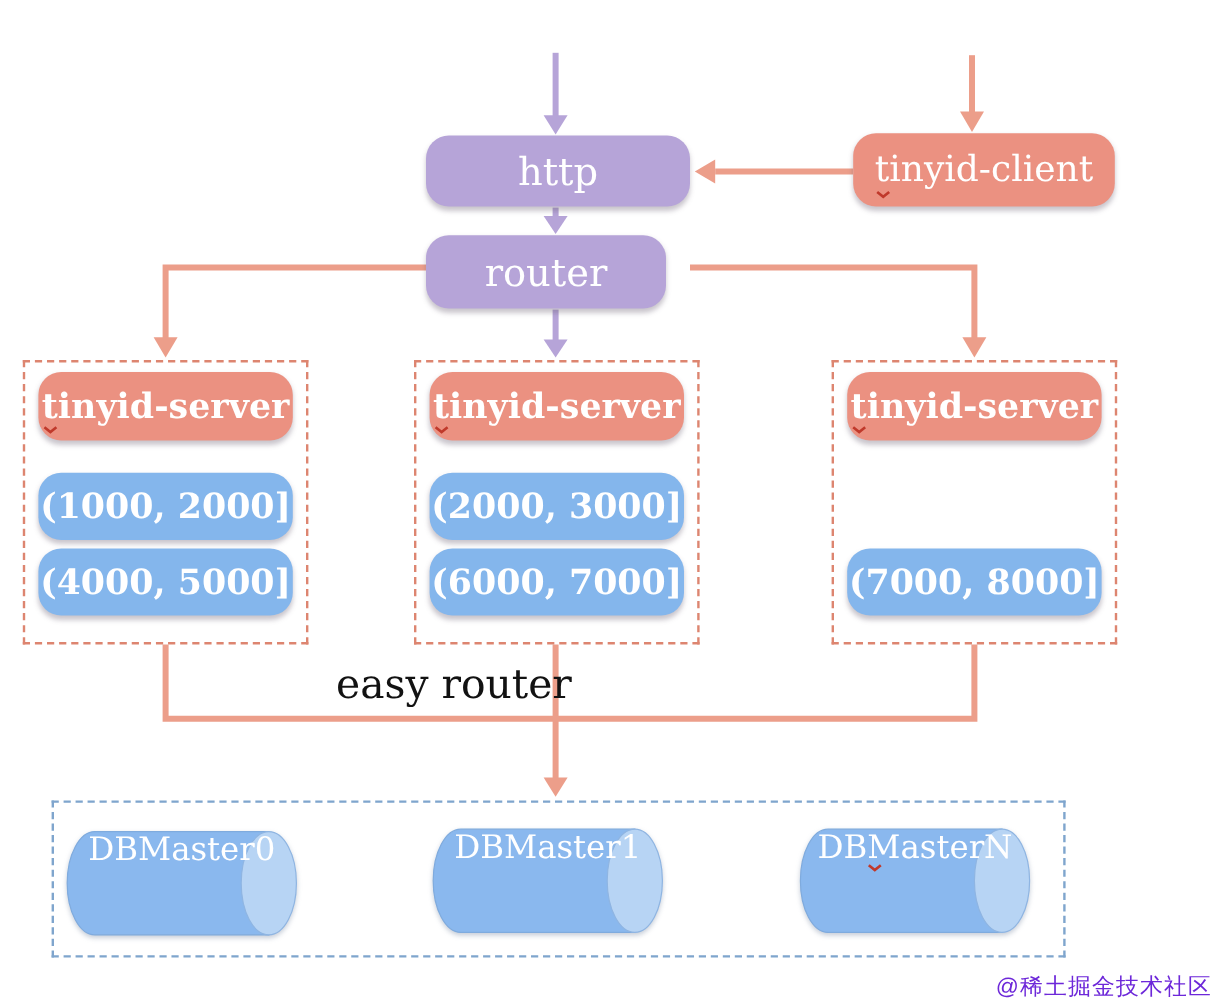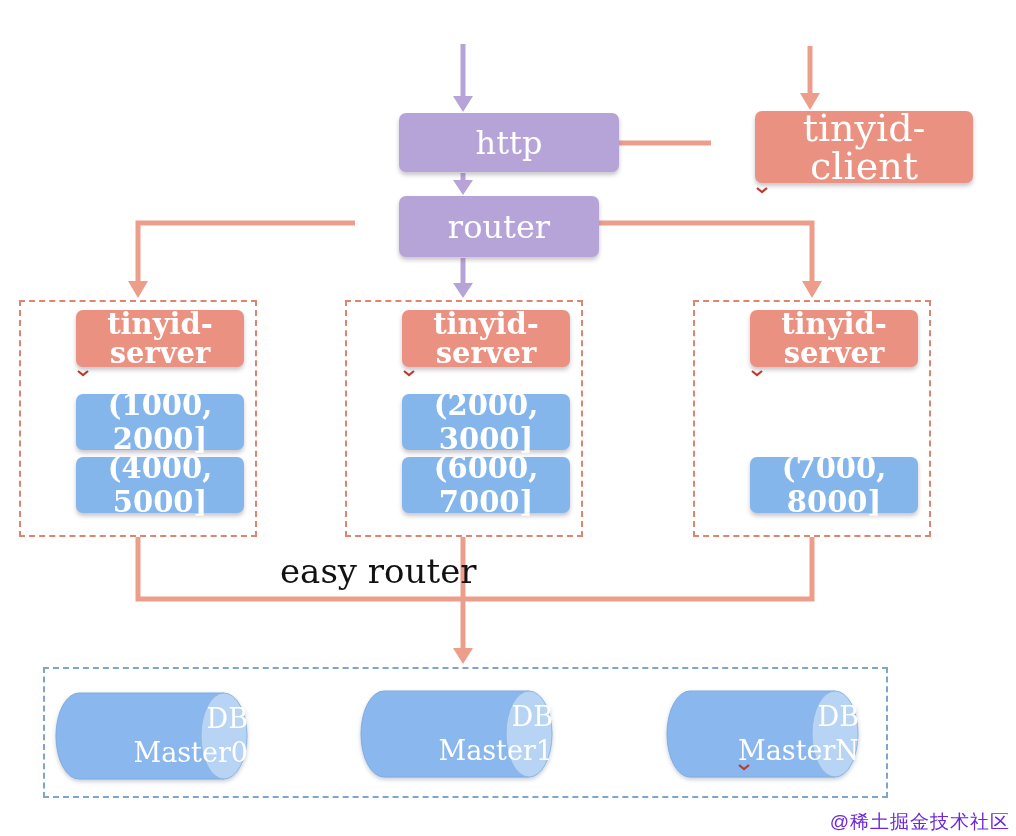--- a/index.html
+++ b/index.html
@@ -3,30 +3,29 @@
 <meta charset="utf-8">
 <style>
   html,body{margin:0;padding:0;background:#ffffff;}
   .stage{
     position:relative;width:1016px;height:836px;background:#ffffff;overflow:hidden;
     font-family:"DejaVu Serif","Liberation Serif",serif;
   }
   .connectors{position:absolute;left:0;top:0;width:1016px;height:836px;pointer-events:none;}
   .node{
     position:absolute;display:flex;align-items:center;justify-content:center;
-    color:#ffffff;border-radius:7px;box-sizing:border-box;
+    color:#ffffff;border-radius:19px;box-sizing:border-box;
     box-shadow:0 3px 4px rgba(100,90,110,.35);
-    text-align:center;
-    margin-left:44px;
+    text-align:right;
   }
   .purple{background:#b6a4d8;}
   .salmon{background:#eb9181;}
   .blue{background:#84b6ec;}
   .node-http{left:355px;top:113px;width:220px;height:59px;font-size:32px;}
-  .node-client{left:711px;top:111px;width:218px;height:72px;font-size:38px;}
+  .node-client{left:711px;top:111px;width:218px;height:61px;font-size:30px;}
   .node-router{left:355px;top:196px;width:200px;height:61px;font-size:32px;}
   .server-group{
     position:absolute;top:300px;width:238px;height:237px;box-sizing:border-box;
     border:2px dashed #dd8570;background:transparent;font-weight:bold;
   }
   .g0{left:19px;} .g1{left:345px;} .g2{left:693px;}
   .server-group .server{left:11px;right:11px;top:8px;height:57px;font-size:29px;}
   .server-group .r1{left:11px;right:11px;top:92px;height:56px;font-size:29px;}
   .server-group .r2{left:11px;right:11px;top:155px;height:56px;font-size:29px;}
   .lbl{position:relative;display:inline-block;line-height:1;}
@@ -36,22 +35,22 @@
     white-space:nowrap;line-height:1.1;
   }
   .db-container{
     position:absolute;left:43px;top:667px;width:845px;height:131px;box-sizing:border-box;
     border:2px dashed #7fa5cd;
   }
   .db-node{position:absolute;width:193px;height:88px;filter:drop-shadow(0 2px 2px rgba(90,110,140,.35));}
   .db0{left:55px;top:692px;} .db1{left:360px;top:690px;} .dbN{left:666px;top:690px;}
   .db-shape{position:absolute;left:0;top:0;}
   .db-label{
-    position:absolute;left:0;top:0;width:193px;height:88px;display:flex;flex-direction:column;
-    align-items:flex-end;justify-content:center;color:#ffffff;font-size:27px;line-height:34px;
+    position:absolute;left:0;top:0;width:193px;height:88px;display:flex;
+    align-items:flex-start;justify-content:center;color:#ffffff;font-size:27px;line-height:34px;
   }
   .dbsquig{position:absolute;left:0;bottom:-7px;}
   .watermark{
     position:absolute;right:6px;top:809px;font-size:19px;color:#6d28d9;letter-spacing:1px;
     font-family:"Liberation Sans","DejaVu Sans",sans-serif;
   }
 </style>
 </head>
 <body>
 

